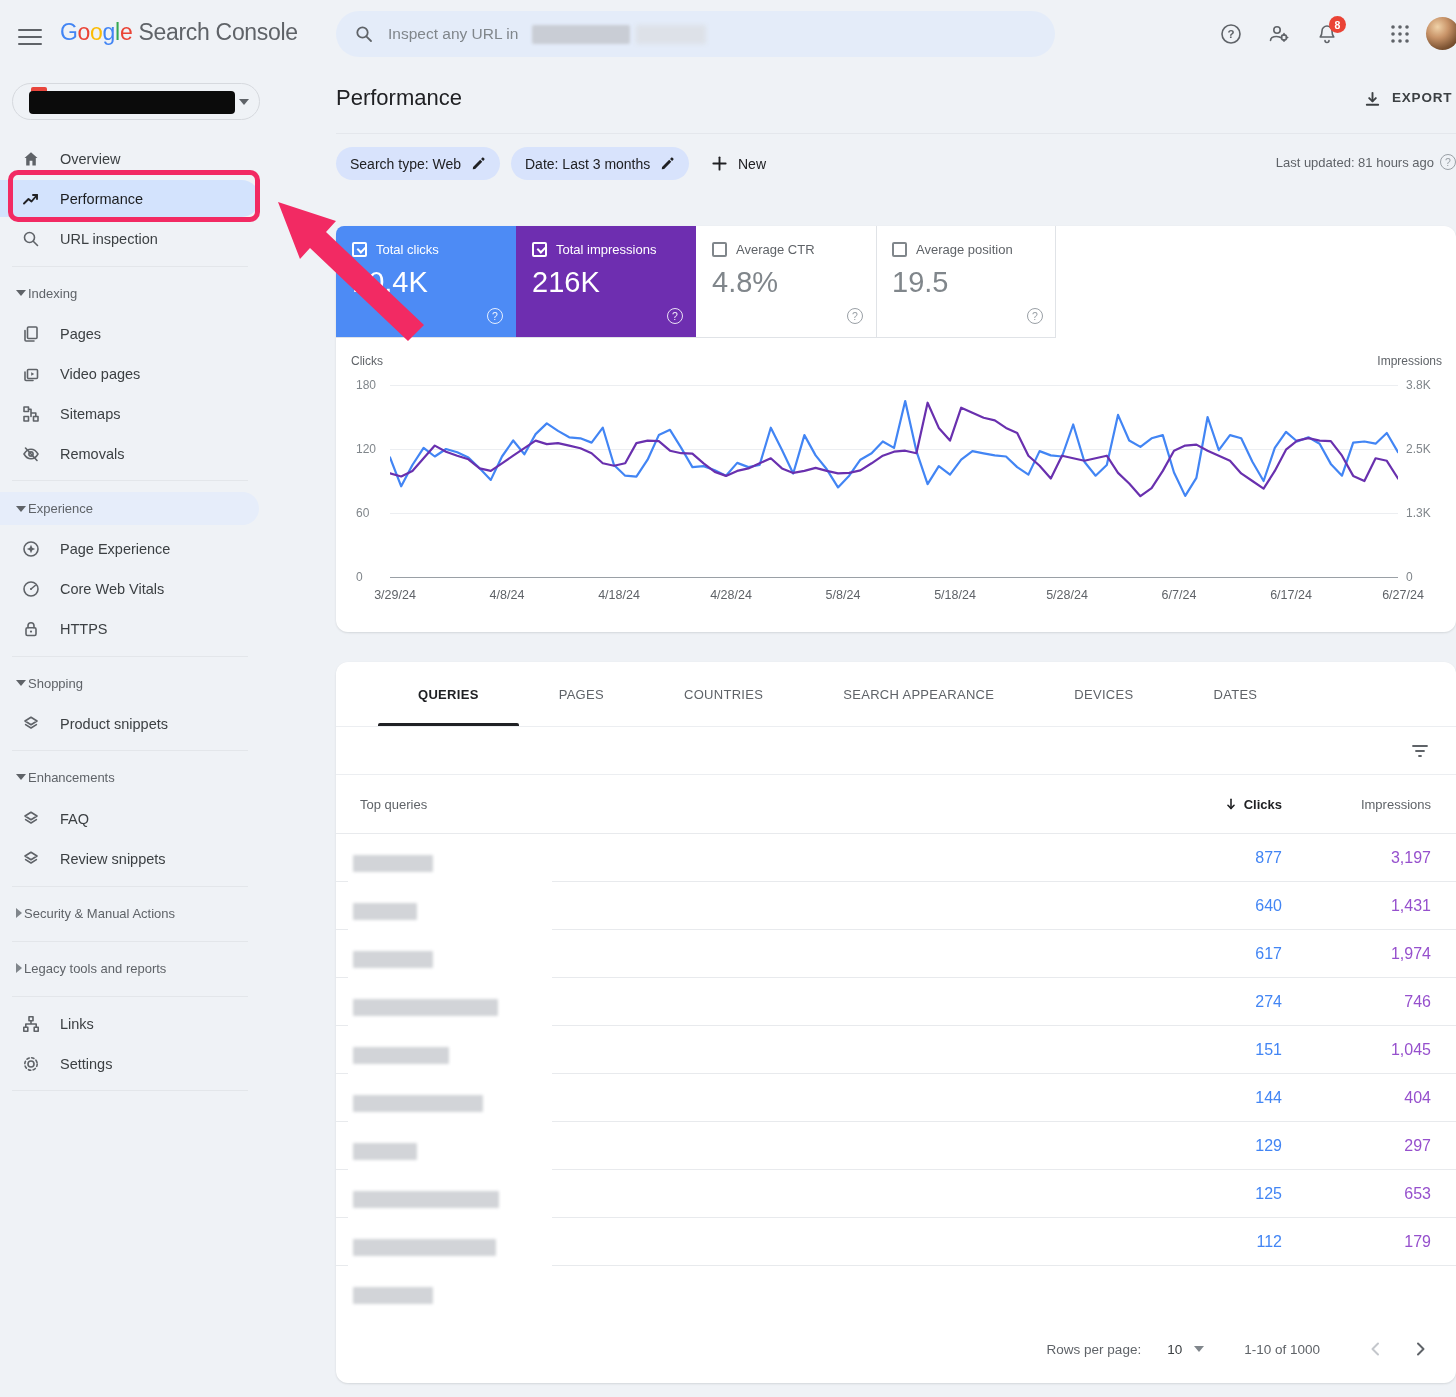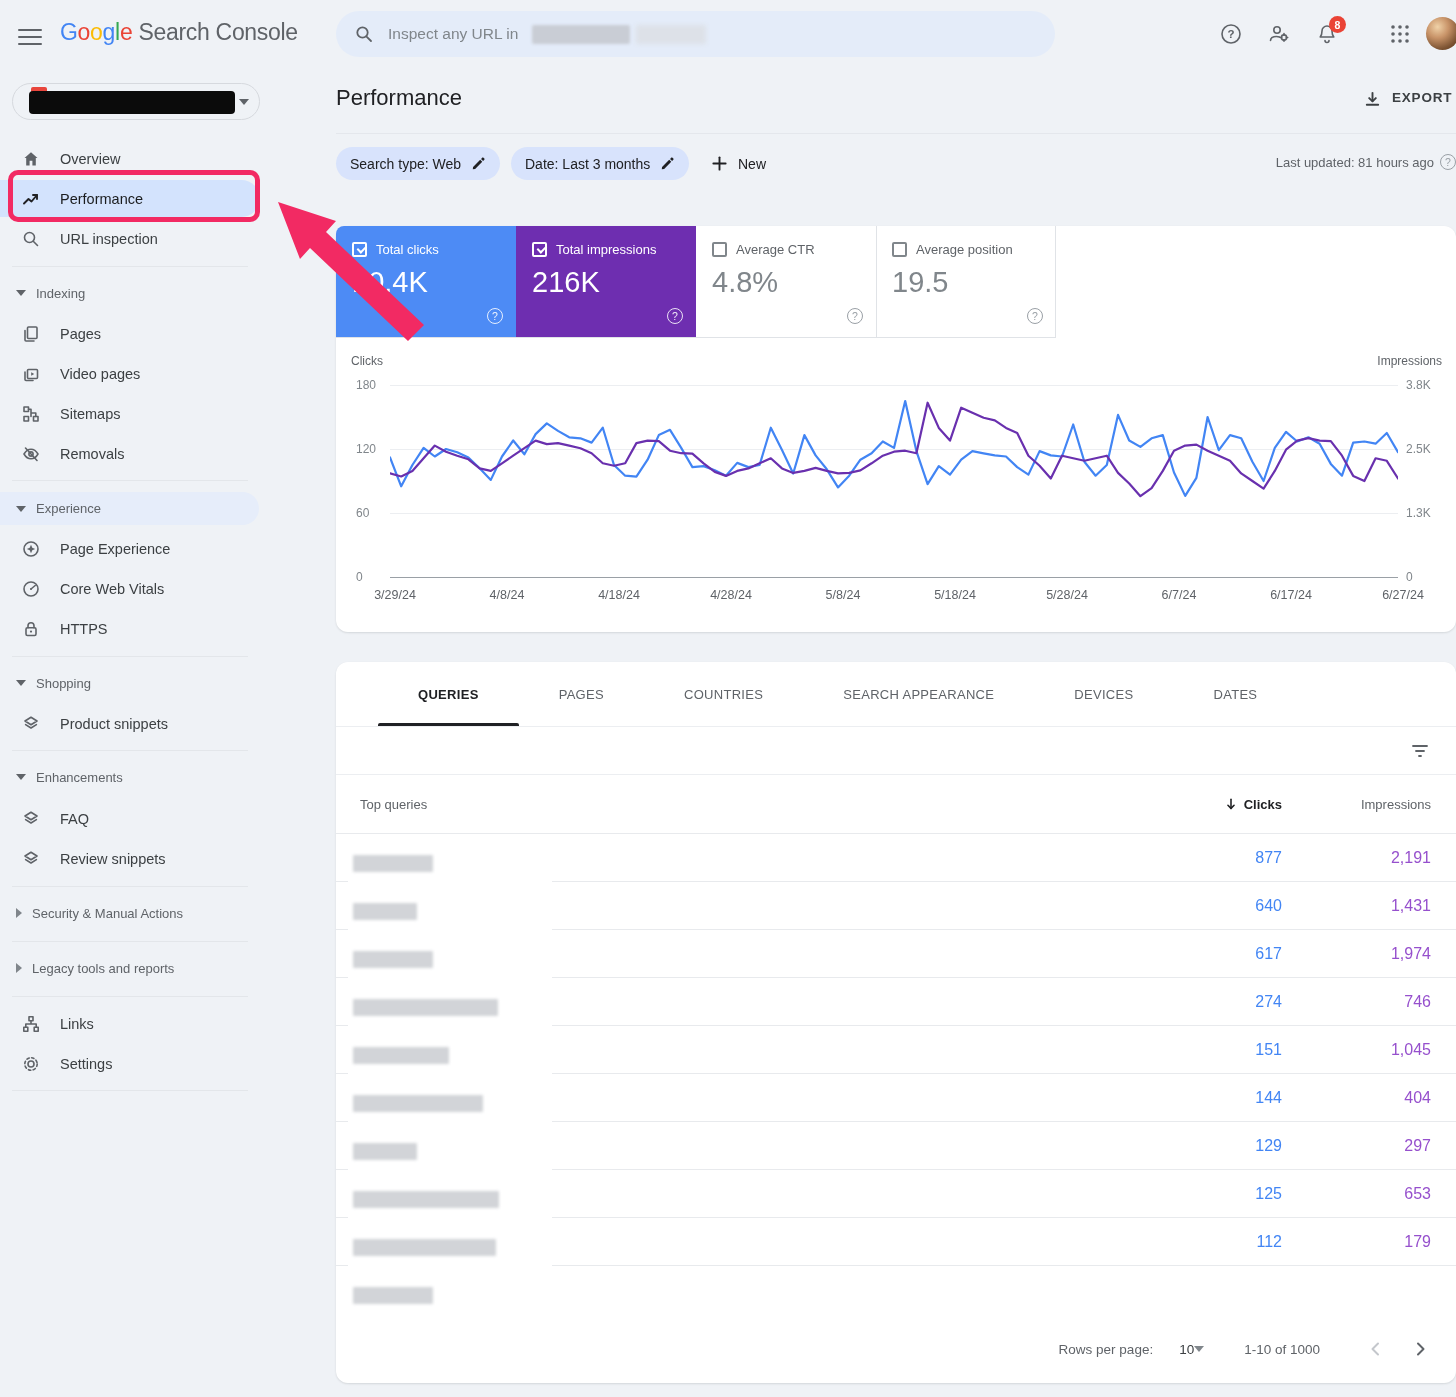--- a/index.html
+++ b/index.html
@@ -20,21 +20,21 @@
   .hicon{top:22px;width:24px;height:24px;color:#5f6368;cursor:pointer}
   .badge{position:absolute;top:-6px;right:-7px;width:17px;height:17px;background:#ea4335;border-radius:50%;color:#fff;font-size:10.5px;display:flex;align-items:center;justify-content:center;font-weight:bold}
   .avatar{left:1426px;top:17px;width:33px;height:33px;border-radius:50%;background:radial-gradient(circle at 35% 30%,#f0d2a8 0%,#c89368 35%,#7d5433 70%,#4e3018 100%);cursor:pointer}
   
   .prop{left:12px;top:83px;width:248px;height:37px;border:1px solid #d6d9de;border-radius:19px;cursor:pointer}
   .prop .fav{position:absolute;left:18px;top:3px;width:16px;height:11px;background:#e8453c;border-radius:2px}
   .prop .bar{position:absolute;left:16px;top:7px;width:206px;height:23px;background:#0b0b0b;border-radius:4px}
   .prop .caret{position:absolute;right:10px;top:15px}
   .sitem{left:0;width:260px;height:37px;display:flex;align-items:center;padding-left:21px;gap:19px;border-radius:0 19px 19px 0;font-size:14.5px;color:#3c4043;cursor:pointer;white-space:nowrap}
   .sitem.sel{background:#d3e3fd;color:#1b1d1f}
-  .shead{left:0;height:30px;display:flex;align-items:center;padding-left:16px;gap:10px;font-size:13px;color:#5f6368;cursor:pointer;white-space:nowrap}
+  .shead{left:0;height:30px;display:flex;align-items:center;padding-left:16px;gap:2px;font-size:13px;color:#5f6368;cursor:pointer;white-space:nowrap}
   .shead.pill{width:259px;height:33px;background:#e6edfa;border-radius:0 17px 17px 0}
   .sdiv{left:12px;width:236px;height:1px;background:#e3e6ea}
   .icn{width:20px;height:20px;flex:none}
   .caret-d{width:0;height:0;border-left:5px solid transparent;border-right:5px solid transparent;border-top:6px solid #5f6368}
   .caret-r{width:0;height:0;border-top:5px solid transparent;border-bottom:5px solid transparent;border-left:6px solid #80868b}
   
   .anno-rect{left:8px;top:170px;width:252px;height:52px;border:5px solid #f22a63;border-radius:10px;pointer-events:none;z-index:30}
   .anno-arrow{left:250px;top:190px;z-index:30;pointer-events:none}
   
   .ptitle{left:336px;top:85px;font-size:22px;color:#202124}
@@ -79,21 +79,21 @@
   .thead .c1{padding-left:24px}
   .col-clicks{position:absolute;right:174px;display:flex;align-items:center;gap:6px;color:#202124;font-weight:bold;cursor:pointer}
   .col-imp{position:absolute;right:25px}
   .trow{height:48px;border-bottom:1px solid #e8eaed;position:relative;font-size:16px;cursor:pointer}
   .trow .clk{position:absolute;right:174px;top:15px;color:#4285f4}
   .trow .imp{position:absolute;right:25px;top:15px;color:#9650cd}
   .redactpanel{position:absolute;left:12px;top:182px;width:204px;height:472px;background:#fff;z-index:5}
   .rbar{position:absolute;left:5px;height:17px;background:#d2d4d8;border-radius:1px;filter:blur(1.6px)}
   .pager{position:absolute;left:0;bottom:0;width:100%;height:68px;display:flex;align-items:center;justify-content:flex-end;font-size:13.5px;color:#5f6368;gap:0;padding-right:24px}
   .pager .rpp{margin-right:26px}
-  .pager .val{display:flex;align-items:center;margin-right:40px;color:#3c4043;cursor:pointer}
+  .pager .val{display:flex;align-items:center;gap:12px;margin-right:40px;color:#3c4043;cursor:pointer}
   .pager .range{margin-right:44px}
   .chev{width:24px;height:24px;display:flex;align-items:center;justify-content:center;cursor:pointer}
   .stroke-ic{stroke:#5f6368;fill:none;stroke-width:1.6;stroke-linecap:round;stroke-linejoin:round}
   .fill-ic{fill:#5f6368}
 </style>
 </head>
 <body>
 
 <div class="abs hamburger">
     <div></div>
@@ -456,21 +456,21 @@
           <polyline points="4.5,9.5 8,13 11.5,9.5"></polyline>
         </svg>
       <span>Clicks</span>
     </span>
     <span class="col-imp">Impressions</span>
   </div>
 
   <div>
     <div class="trow">
         <span class="clk">877</span>
-        <span class="imp">2,191</span>
+        <span class="imp">3,197</span>
       </div>
     <div class="trow">
         <span class="clk">640</span>
         <span class="imp">1,431</span>
       </div>
     <div class="trow">
         <span class="clk">617</span>
         <span class="imp">1,974</span>
       </div>
     <div class="trow">

